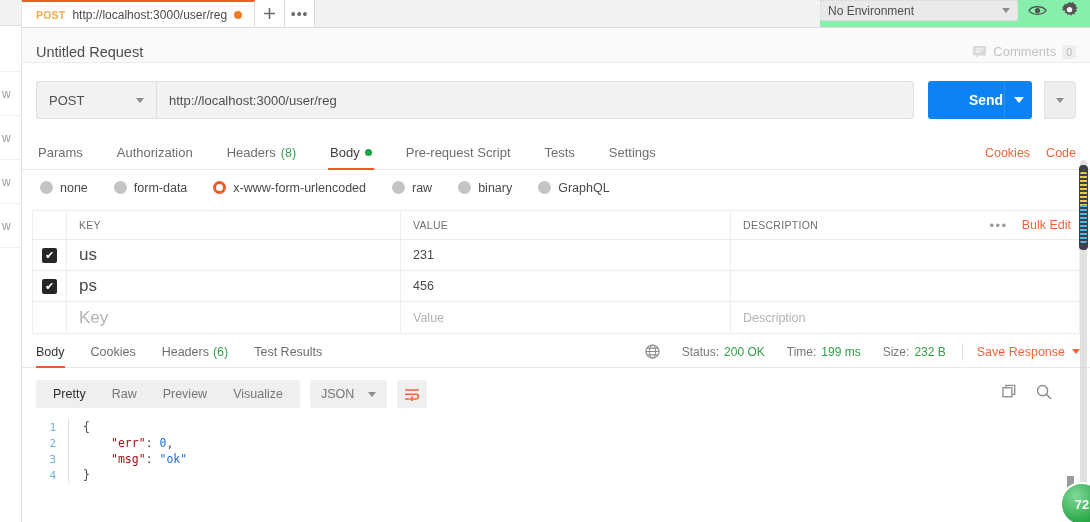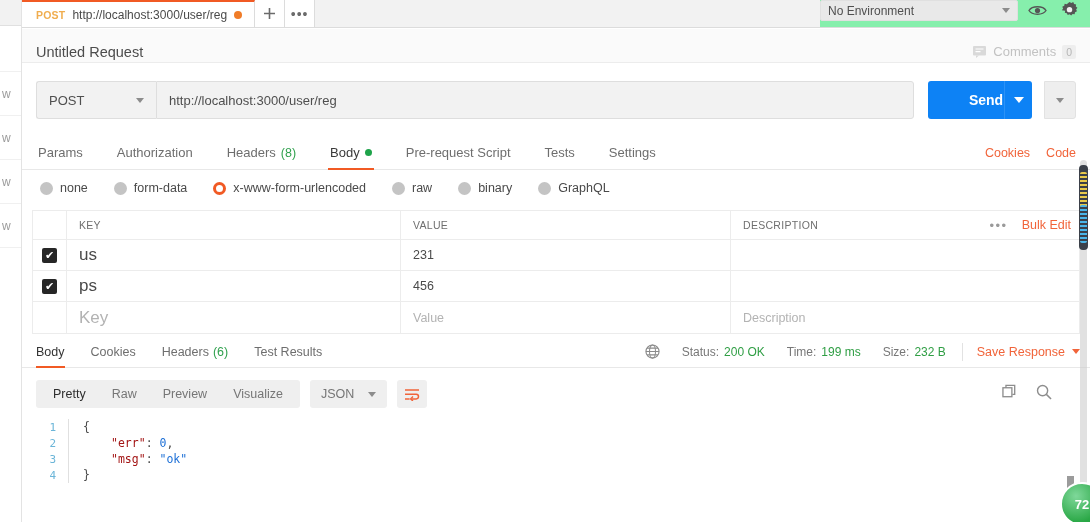--- a/index.html
+++ b/index.html
@@ -206,21 +206,21 @@
     font-size: 12.5px; color: #f1643a;
   }
 
   
   .body-types {
     position: absolute; left: 22px; top: 170px; right: 0; height: 36px;
     display: flex; align-items: center; padding: 0 18px;
     background: #ffffff;
   }
   .radio-item {
-    display: flex; align-items: center; gap: 7px;
+    display: flex; align-items: flex-start; gap: 7px;
     margin-right: 26px; font-size: 12.5px; color: #4a4a4a;
   }
   .radio {
     width: 13px; height: 13px; border-radius: 50%;
     background: #c4c4c4; flex: 0 0 auto;
   }
   .radio.sel {
     background: #ffffff; border: 3.5px solid #f15a24;
   }
 

